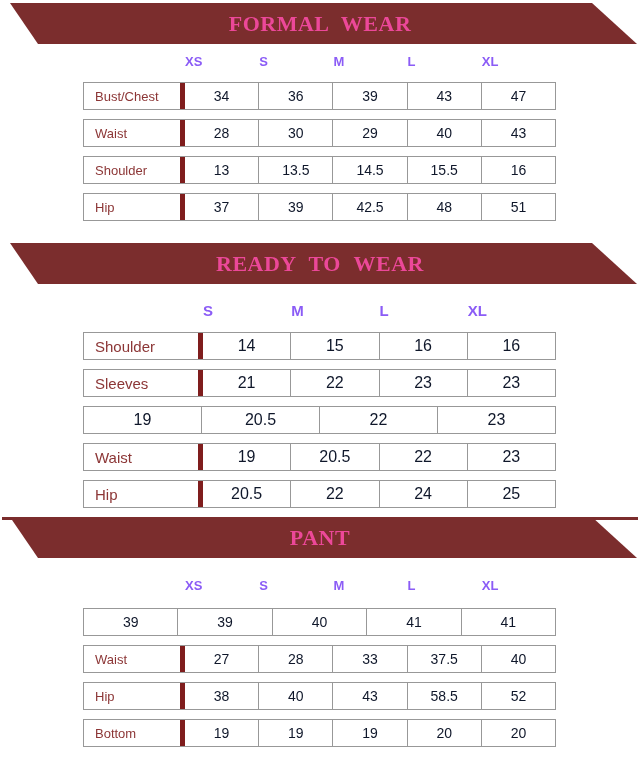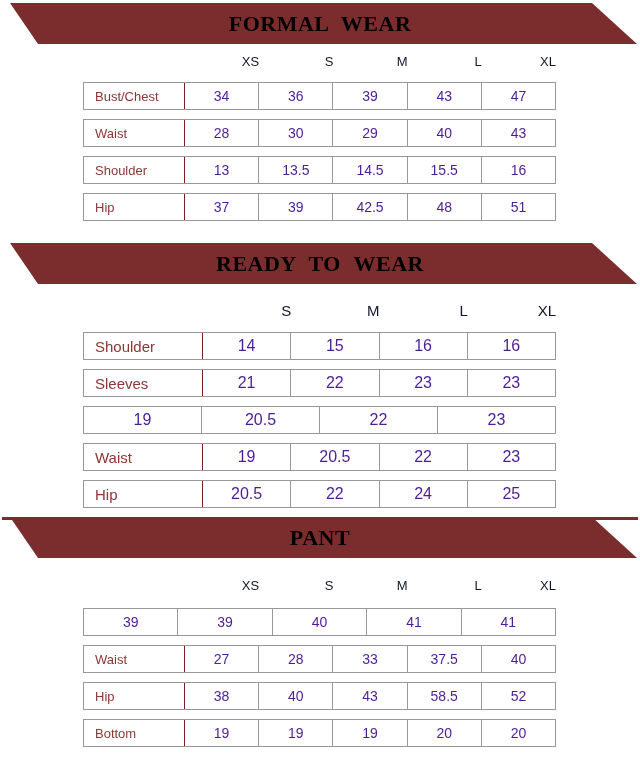--- a/index.html
+++ b/index.html
@@ -21,53 +21,53 @@
   }
   .banner-strip {
     display: none;
     position: absolute; top: 0; left: 2px; right: 2px; height: 3px;
     background: #7b2d2d;
   }
   .sec-pant .banner-strip { display: block; }
   .banner-title {
     position: absolute; inset: 0;
     display: flex; align-items: center; justify-content: center;
-    color: #000000;
+    color: #ec4899;
     font-family: "Liberation Serif", serif;
     font-weight: 700;
     font-size: 22px;
     letter-spacing: 0.5px;
     word-spacing: 7px;
   }
 
   
   .size-row { display: flex; margin-left: 83px; width: 473px; }
   .size-spacer { width: 102px; }
   .size-cell {
-    flex: 1; text-align: right;
-    color: #0f172a; font-size: 13px;
+    flex: 1; text-align: left;
+    color: #8b5cf6; font-size: 13px; font-weight: bold;
   }
 
   
   .t-row {
     display: flex; width: 473px; margin-left: 83px;
     height: 28px; margin-bottom: 9px;
     border: 1px solid #989898; background: #ffffff;
   }
   .rows .t-row:last-child { margin-bottom: 0; }
   .cell-label {
-    width: 101px; border-right: 1px solid #7f1d1d;
+    width: 101px; border-right: 5px solid #7f1d1d;
     display: flex; align-items: center;
     padding-left: 11px;
     color: #8c3636; font-size: 13px;
   }
   .cell-val {
     flex: 1; border-right: 1px solid #989898;
     display: flex; align-items: center; justify-content: center;
-    color: #4c1d95; font-size: 14px;
+    color: #0f172a; font-size: 14px;
   }
   .cell-val:last-child { border-right: none; }
 
   
   .sec-formal .banner { margin-top: 3px; }
   .sec-formal .size-row { margin-top: 10px; height: 16px; line-height: 16px; margin-bottom: 12px; }
 
   .sec-rtw .banner { margin-top: 22px; text-decoration: underline; }
   .sec-rtw .size-row { margin-top: 18px; height: 17px; line-height: 17px; margin-bottom: 13px; }
   .sec-rtw .size-spacer { width: 120px; }

